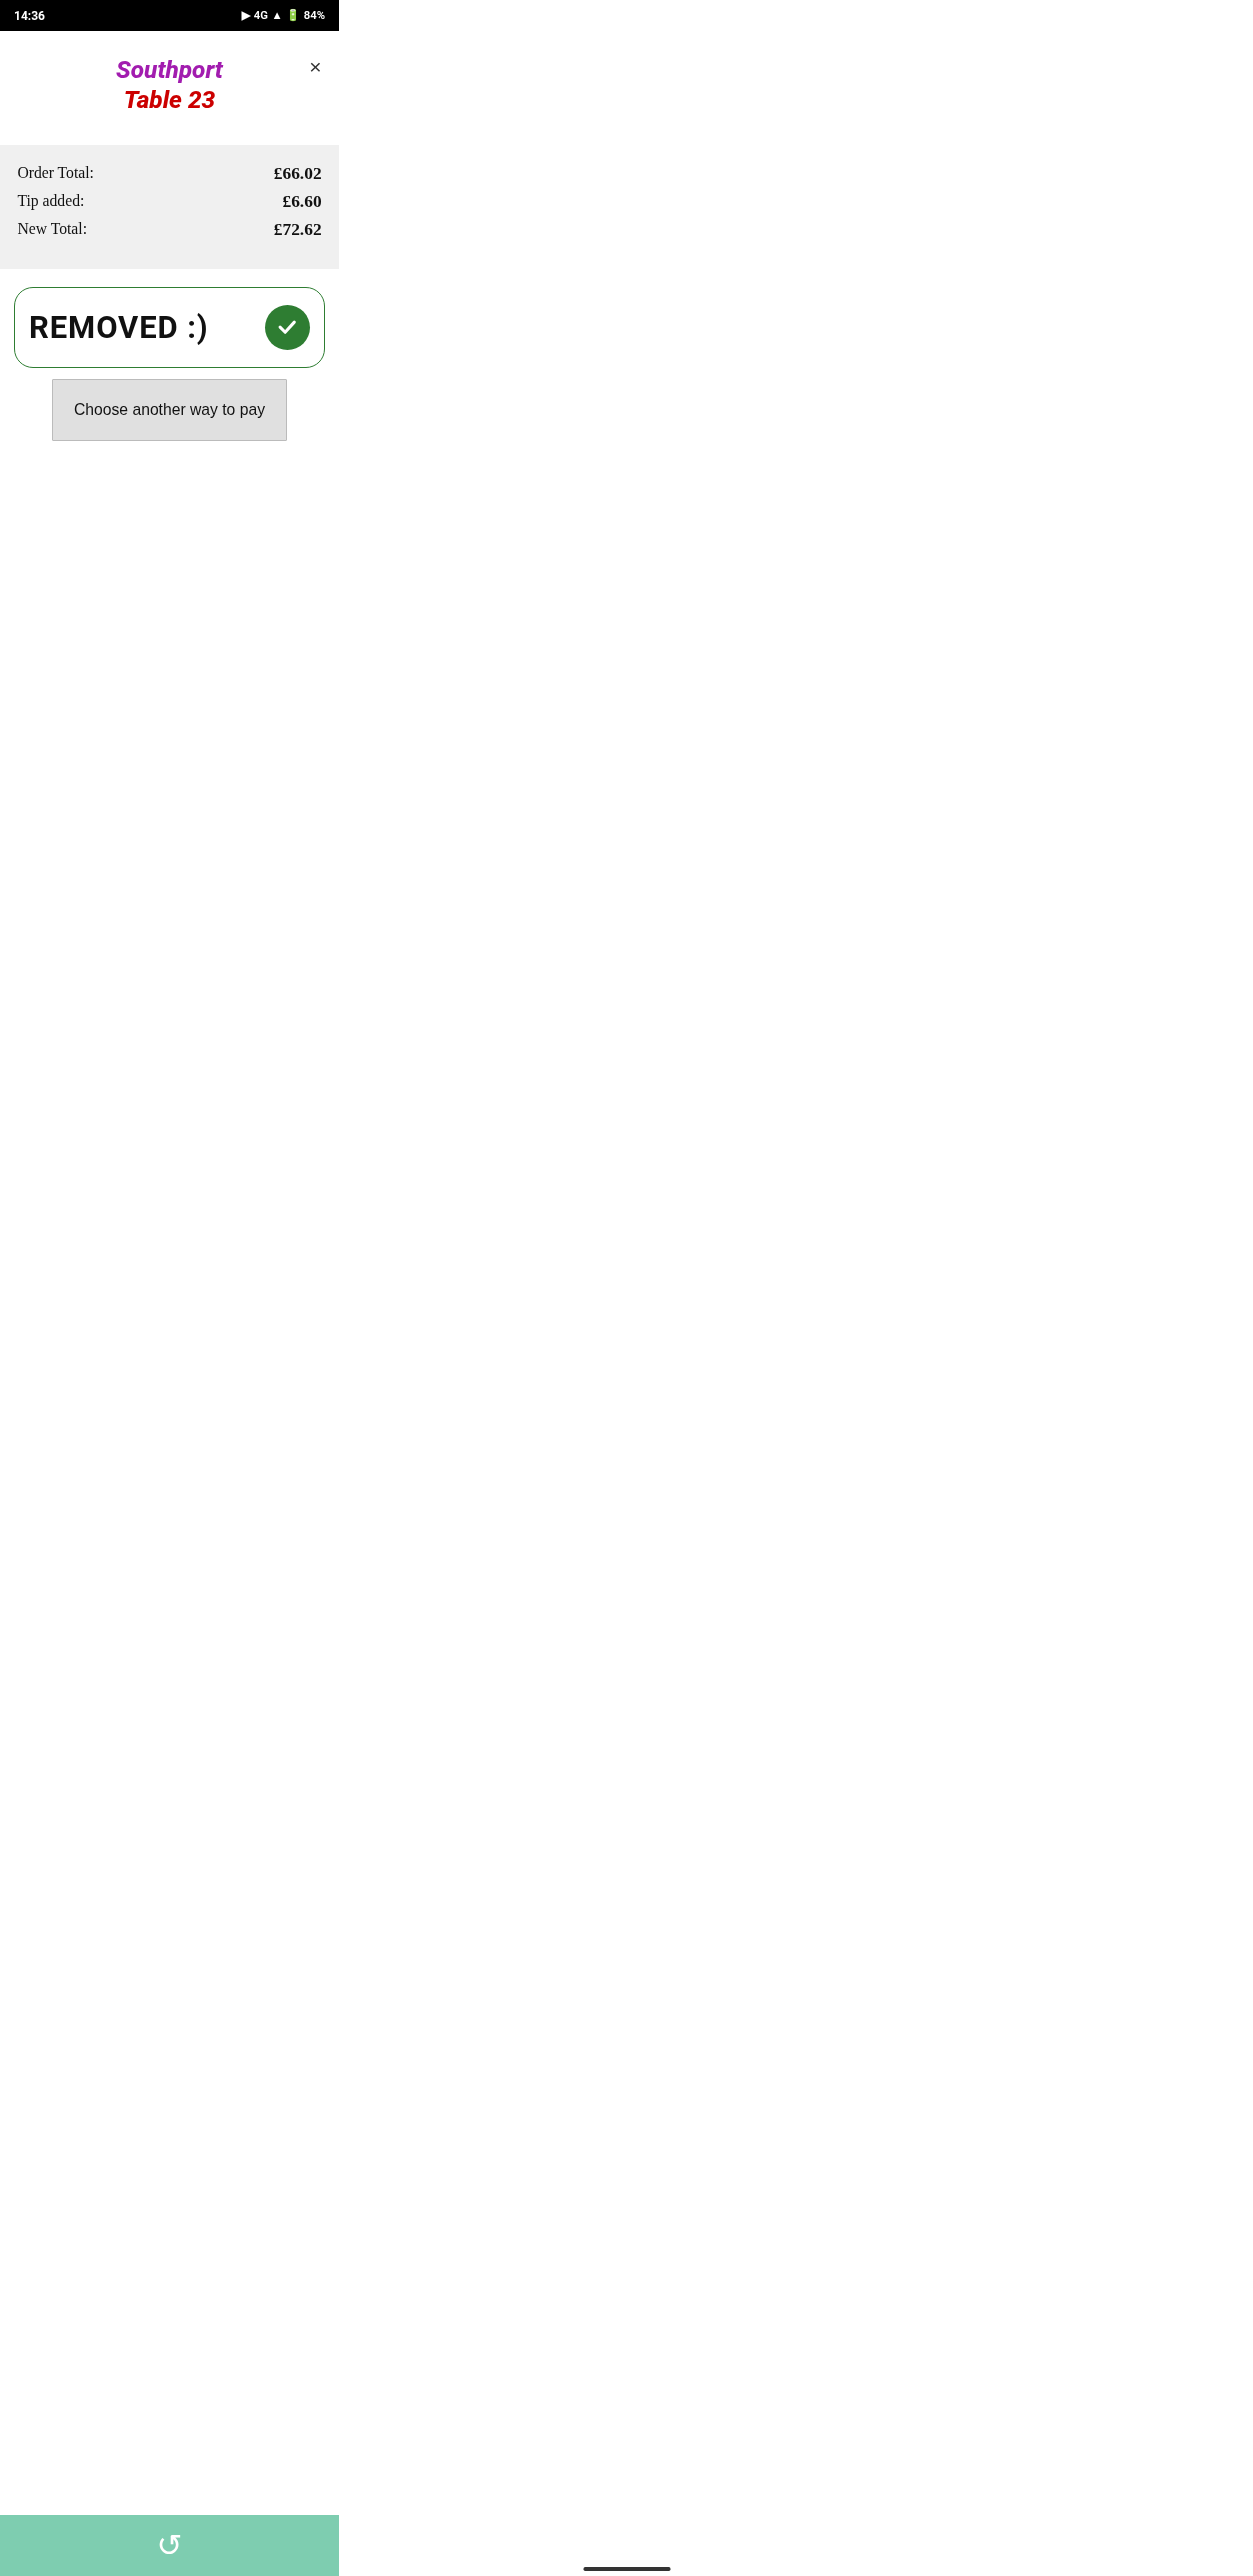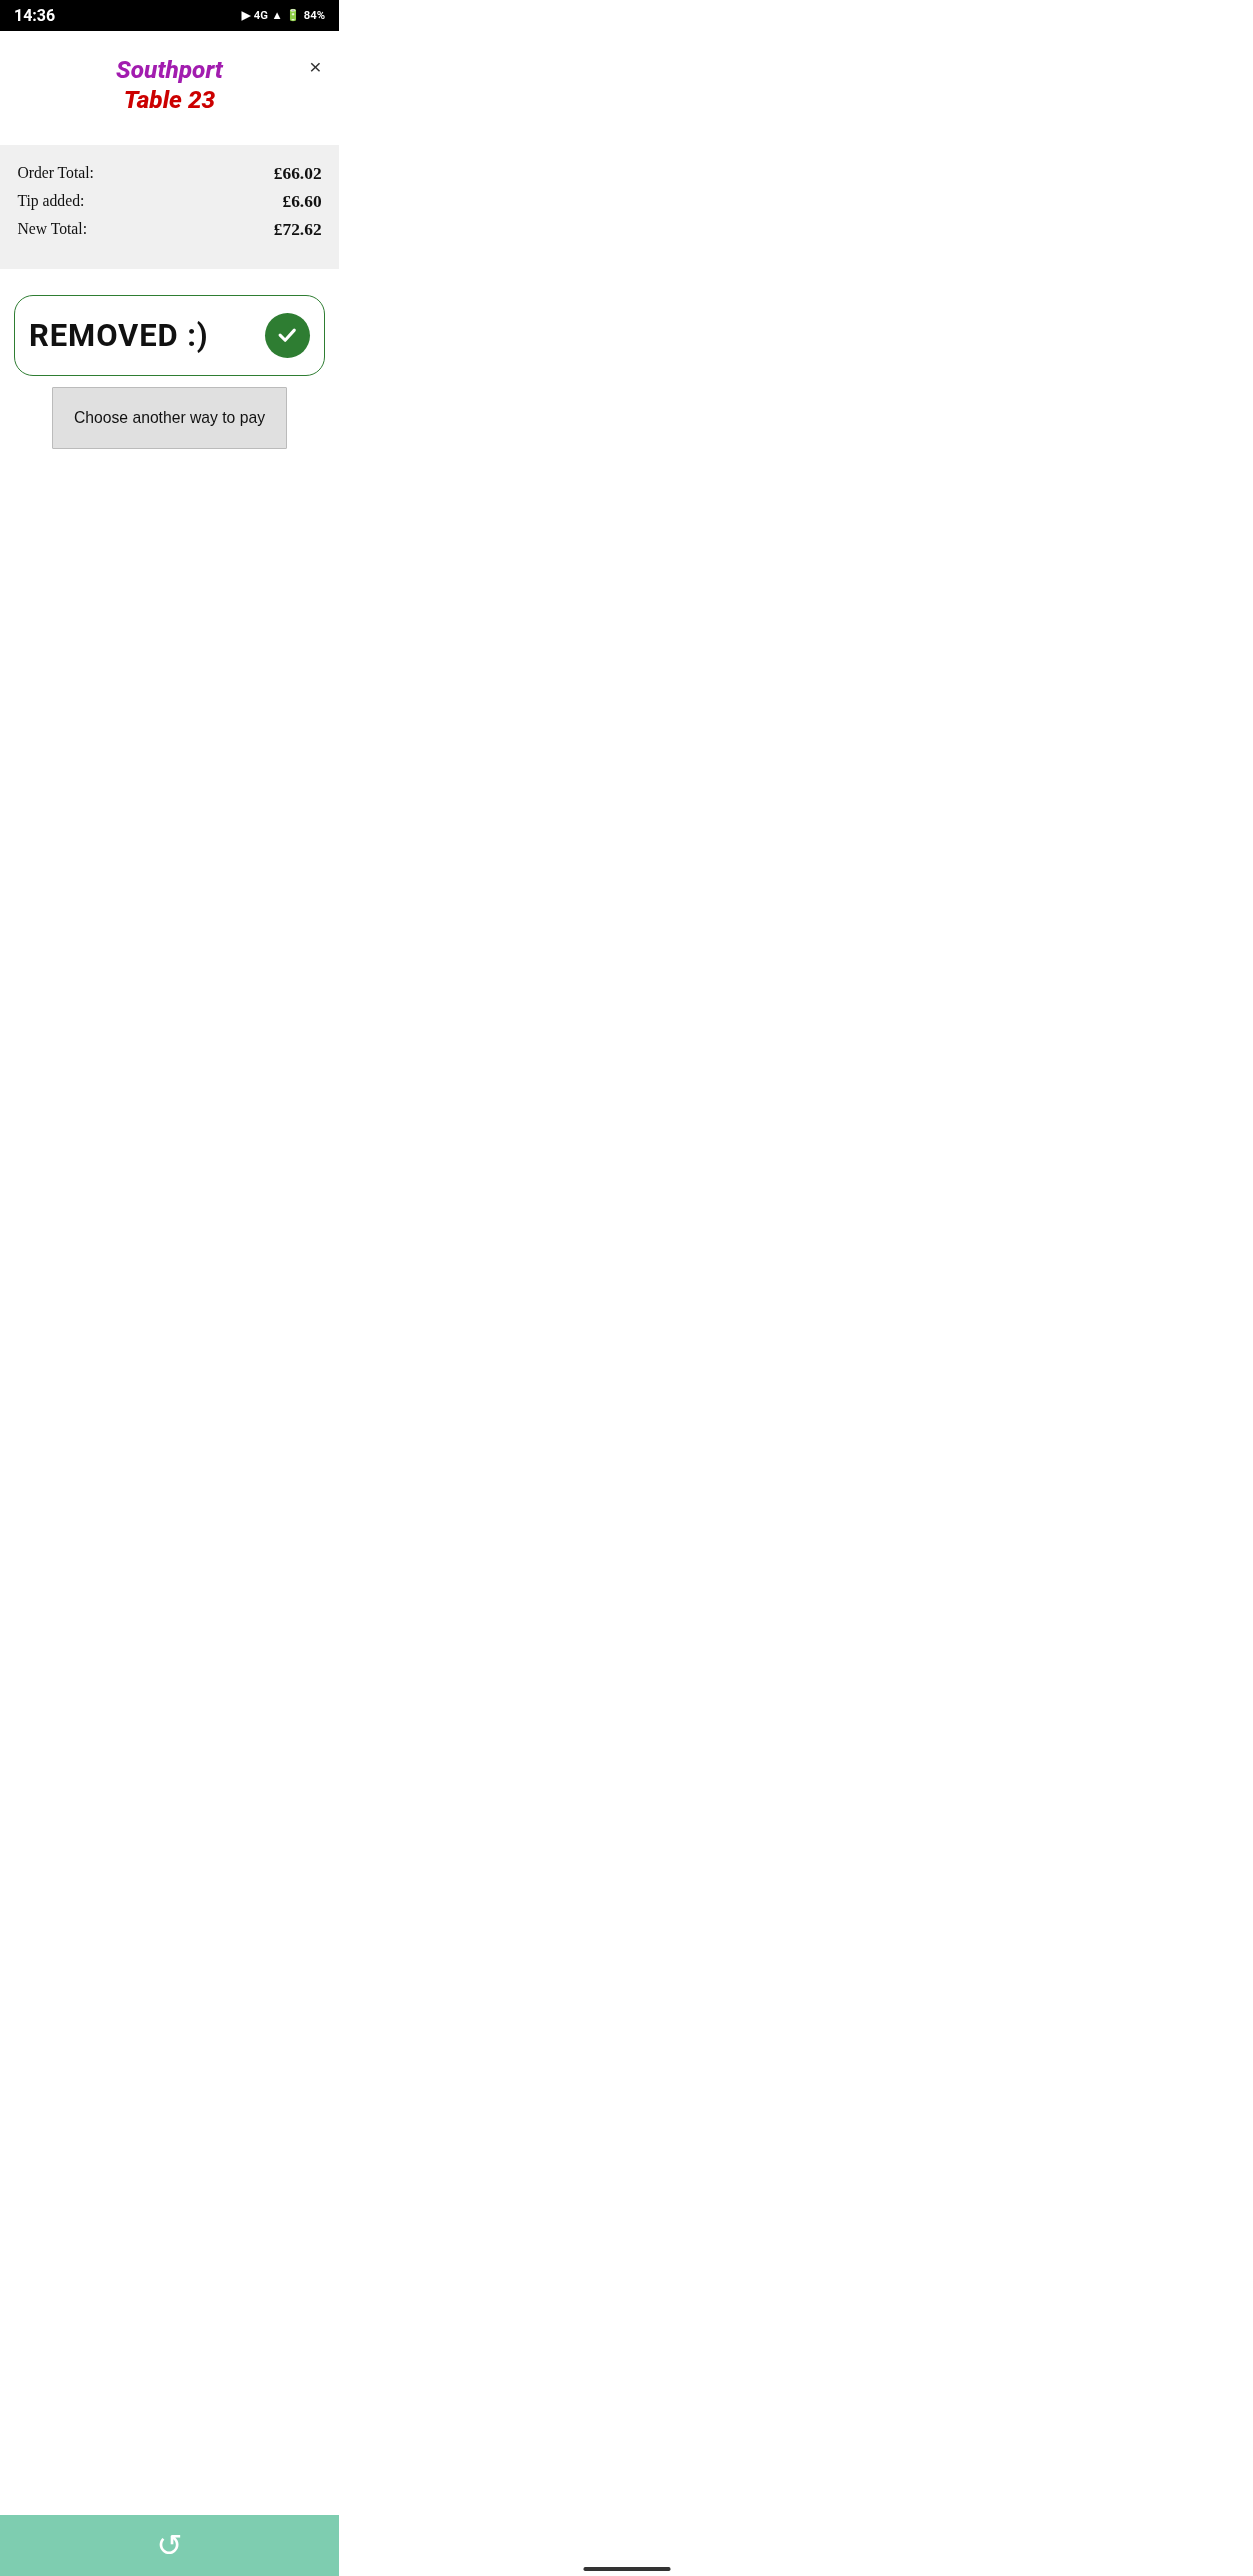--- a/index.html
+++ b/index.html
@@ -25,21 +25,21 @@
       display: flex;
       justify-content: space-between;
       align-items: center;
       padding: 8.7px 14px;
       height: 31px;
       font-size: 11.3px;
       font-weight: 600;
     }
 
     .status-left {
-      font-size: 16px;
+      font-size: 12px;
       font-weight: 700;
     }
 
     .status-right {
       display: flex;
       align-items: center;
       gap: 3.5px;
       font-size: 11.3px;
     }
 
@@ -117,21 +117,20 @@
 
     .payment-box {
       border: 1.7px solid #2e7d32;
       border-radius: 19px;
       padding: 17.4px 14px;
       display: flex;
       align-items: center;
       justify-content: space-between;
       min-height: 78px;
       background: #ffffff;
-      margin-top: 8px;
     }
 
     .payment-box-text {
       font-size: 31px;
       font-weight: 700;
       color: #111111;
       letter-spacing: 0.9px;
     }
 
     .checkmark-circle {

